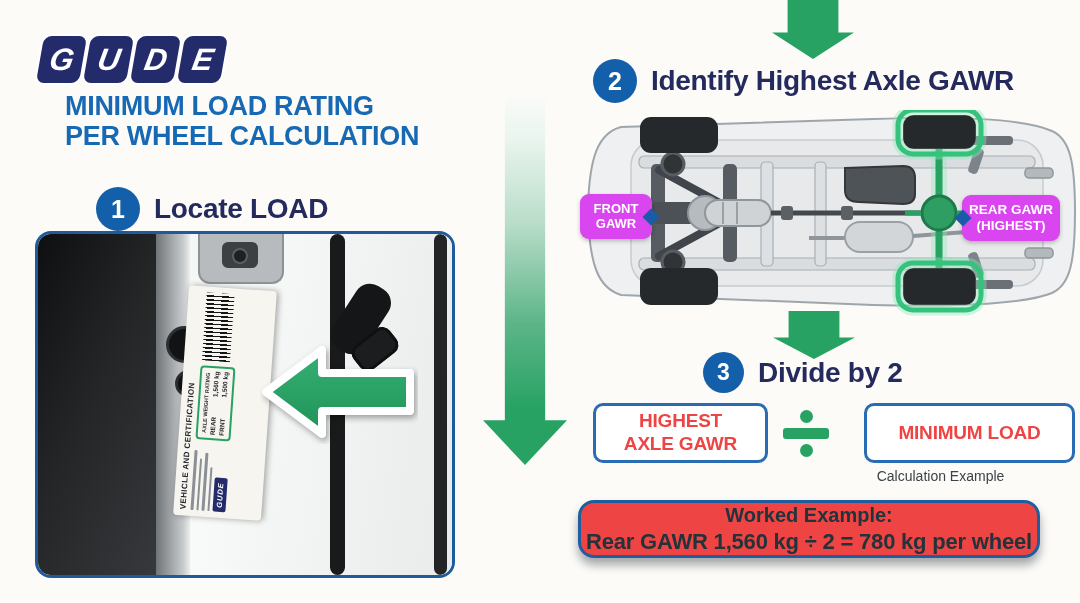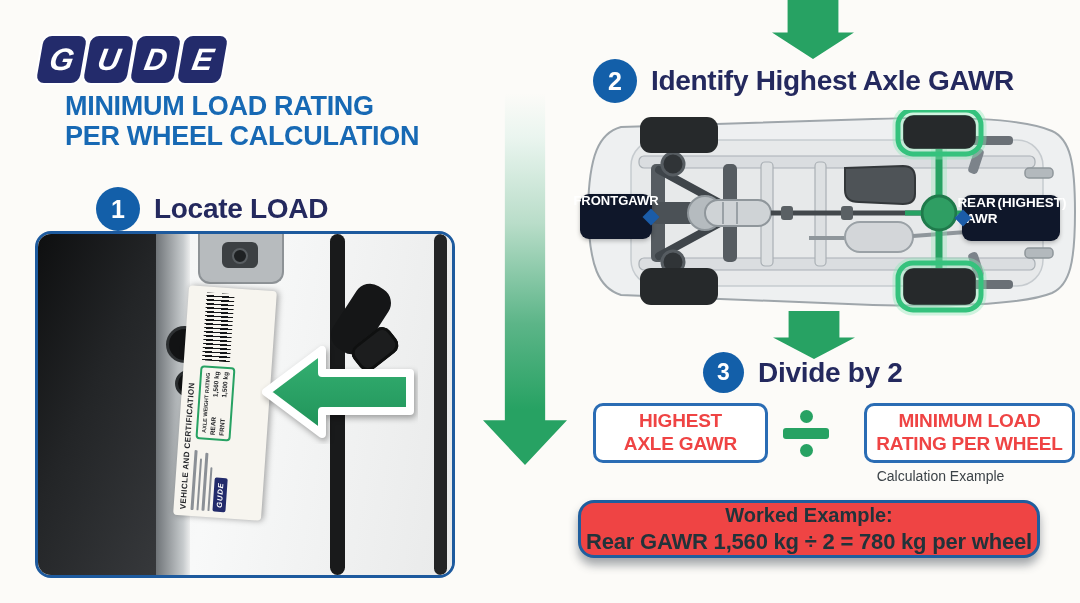--- a/index.html
+++ b/index.html
@@ -91,22 +91,22 @@
   .cert-rating-title{font-size:5.5px;font-weight:700;color:#2b2d30;text-align:center;}
   .cert-rating-row{display:flex;justify-content:space-between;font-size:6.5px;font-weight:700;color:#232528;}
   .cert-barcode{flex:1;background:repeating-linear-gradient(90deg,#151617 0 1.5px,transparent 1.5px 4px);
     border-radius:1px;margin:1px 0 6px 0;}
   
   .photo-arrow{position:absolute;left:222px;top:106px;width:158px;height:104px;}
   
   .car-svg{position:absolute;left:573px;top:110px;width:507px;height:207px;}
   
   .gawr-badge{
-    position:absolute;background:#0f172a;color:#fff;font-weight:800;text-align:center;
-    border-radius:9px;display:flex;flex-direction:row;justify-content:center;
+    position:absolute;background:#d946ef;color:#fff;font-weight:800;text-align:center;
+    border-radius:9px;display:flex;flex-direction:column;justify-content:center;
     box-shadow:0 2px 4px rgba(0,0,0,.25);line-height:1.15;
   }
   .gawr-badge:after{content:"";position:absolute;width:12px;height:12px;background:#1b5ca8;
     top:50%;margin-top:-6px;transform:rotate(45deg);}
   #front-badge{left:580px;top:194px;width:72px;height:45px;font-size:13px;}
   #front-badge:after{right:-5px;}
   #rear-badge{left:962px;top:195px;width:98px;height:46px;font-size:13.5px;}
   #rear-badge:after{left:-5px;}
   
   .calc-box{
@@ -314,21 +314,20 @@
     <div>HIGHEST</div>
     <div>AXLE GAWR</div>
   </div>
   <div class="divide-sign">
     <div class="divide-dot"></div>
     <div class="divide-bar"></div>
     <div class="divide-dot"></div>
   </div>
   <div class="calc-box" id="calc-right">
     <div>MINIMUM LOAD</div>
-    <div>RATING PER WHEEL</div>
   </div>
   <div class="calc-result">Calculation Example</div>
 
   <div class="worked-box">
     <div class="worked-title">Worked Example:</div>
     <div class="worked-formula">Rear GAWR 1,560 kg ÷ 2 = 780 kg per wheel</div>
   </div>
 
 </div>
 

